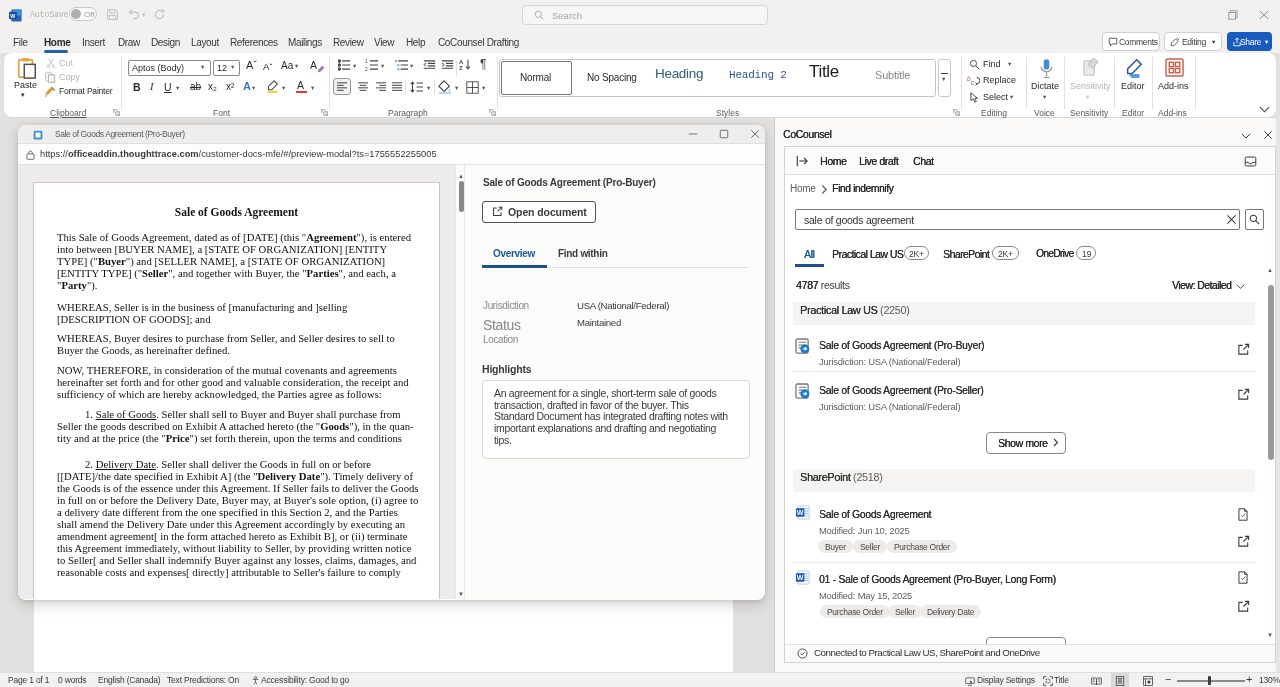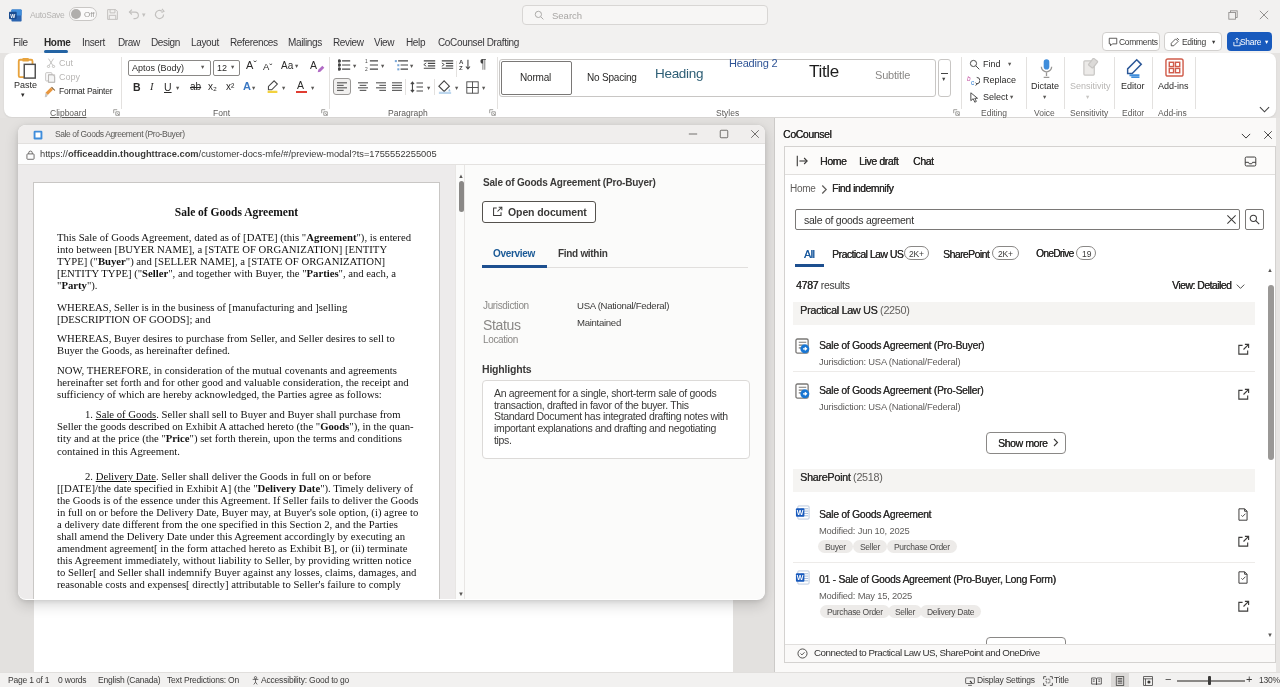--- a/index.html
+++ b/index.html
@@ -50,21 +50,21 @@
 </head>
 <body>
 <div id="titlebar" class="abs">
 
   <svg class="abs" style="left:9px;top:9px" width="13" height="13" viewBox="0 0 32 32">
     <rect x="6" y="1" width="25" height="30" rx="2" fill="#2b64b0"></rect>
     <rect x="6" y="1" width="25" height="15" rx="2" fill="#3f8ddb"></rect>
     <rect x="0" y="7" width="19" height="18" rx="2" fill="#1a4c8f"></rect>
     <text x="9.5" y="21.5" font-size="13" fill="#fff" text-anchor="middle" font-weight="bold">W</text>
   </svg>
-  <span class="abs" style="left:30px;top:10px;font-size:8.5px;letter-spacing:-0.3px;color:#b5b3b1;">AutoSave</span>
+  <span class="abs" style="left:30px;top:10px;font-size:8.5px;letter-spacing:-0.3px;color:#b5b3b1;font-family:Liberation Mono, monospace;">AutoSave</span>
   <span class="abs" style="left:69px;top:7px;width:28px;height:14px;border:1px solid #c9c7c5;border-radius:8px;background:#fbfafa;"></span>
   <span class="abs" style="left:71px;top:9px;width:10px;height:10px;border-radius:50%;background:#b0aeac;"></span>
   <span class="abs" style="left:84px;top:10px;font-size:8px;color:#9c9a98;">Off</span>
 
   <svg class="abs" style="left:106px;top:8px" width="13" height="13" viewBox="0 0 16 16" fill="none" stroke="#c2c0be" stroke-width="1.2">
     <path d="M2 2 h10 l2 2 v10 h-12 z"></path>
       <path d="M5 2 v4 h6 v-4"></path>
       <path d="M4 14 v-5 h8 v5"></path>
   </svg>
 
@@ -281,21 +281,21 @@
       <path d="M4 4 h5 v5 h-5 z"></path>
       <path d="M6 6 l3 3"></path>
   </svg>
   <div class="gsep" style="left:497px;"></div>
 
   <span class="abs" style="left:499px;top:6px;width:437px;height:38px;border:1px solid #c8c6c4;border-radius:3px;background:#fff;"></span>
   <span class="abs" style="left:501px;top:8px;width:71px;height:34px;border:1.5px solid #7a7876;border-radius:2px;"></span>
   <span class="abs" style="left:520px;top:19px;font-size:10px;letter-spacing:-0.2px;color:#2b2a29;">Normal</span>
   <span class="abs" style="left:587px;top:19px;font-size:10px;letter-spacing:-0.2px;color:#2b2a29;">No Spacing</span>
   <span class="abs" style="left:655px;top:13px;font-size:13.5px;letter-spacing:-0.3px;color:#2d5e75;">Heading</span>
-  <span class="abs" style="left:729px;top:4px;font-size:11px;letter-spacing:-0.2px;color:#2f5496;">Heading 2</span>
+  <span class="abs" style="left:729px;top:16px;font-size:11px;letter-spacing:-0.2px;color:#2f5496;font-family:Liberation Mono, monospace;">Heading 2</span>
   <span class="abs" style="left:809px;top:9px;font-size:17px;letter-spacing:-0.3px;color:#1c1c1c;">Title</span>
   <span class="abs" style="left:875px;top:16px;font-size:11px;letter-spacing:-0.2px;color:#8a8886;">Subtitle</span>
   <span class="abs" style="left:938px;top:6px;width:13px;height:38px;border:1px solid #c8c6c4;border-radius:3px;background:#fff;"></span>
   <span class="abs" style="left:941px;top:20px;width:7px;height:1.2px;background:#444;"></span>
     <span class="abs" style="left:941px;top:23px;font-size:5.5px;color:#444;">▼</span>
   <span class="glabel" style="left:716px;">Styles</span>
   <svg class="abs" style="left:953px;top:56px" width="7" height="7" viewBox="0 0 10 10" fill="none" stroke="#7a7876" stroke-width="1">
     <path d="M1 1 h5 M1 1 v5"></path>
       <path d="M4 4 h5 v5 h-5 z"></path>
       <path d="M6 6 l3 3"></path>
@@ -409,21 +409,20 @@
         <div class="j">WHEREAS, Buyer desires to purchase from Seller, and Seller desires to sell to</div>
         <div class="e">Buyer the Goods, as hereinafter defined.</div>
         <div style="height:7.5px"></div>
         <div class="j">NOW, THEREFORE, in consideration of the mutual covenants and agreements</div>
         <div class="j">hereinafter set forth and for other good and valuable consideration, the receipt and</div>
         <div class="e">sufficiency of which are hereby acknowledged, the Parties agree as follows:</div>
         <div style="height:8.3px"></div>
         <div class="j"><span style="display:inline-block;width:28px;"></span>1. <u>Sale of Goods</u>. Seller shall sell to Buyer and Buyer shall purchase from</div>
         <div class="j">Seller the goods described on Exhibit A attached hereto (the "<b>Goods</b>"), in the quan-</div>
         <div class="j">tity and at the price (the "<b>Price</b>") set forth therein, upon the terms and conditions</div>
-        <div class="e">contained in this Agreement.</div>
         <div style="height:13.3px"></div>
         <div class="j"><span style="display:inline-block;width:28px;"></span>2. <u>Delivery Date</u>. Seller shall deliver the Goods in full on or before</div>
         <div class="j">[[DATE]/the date specified in Exhibit A] (the "<b>Delivery Date</b>"). Timely delivery of</div>
         <div class="j">the Goods is of the essence under this Agreement. If Seller fails to deliver the Goods</div>
         <div class="j">in full on or before the Delivery Date, Buyer may, at Buyer's sole option, (i) agree to</div>
         <div class="j">a delivery date different from the one specified in this Section 2, and the Parties</div>
         <div class="j">shall amend the Delivery Date under this Agreement accordingly by executing an</div>
         <div class="j">amendment agreement[ in the form attached hereto as Exhibit B], or (ii) terminate</div>
         <div class="j">this Agreement immediately, without liability to Seller, by providing written notice</div>
         <div class="j">to Seller[ and Seller shall indemnify Buyer against any losses, claims, damages, and</div>

